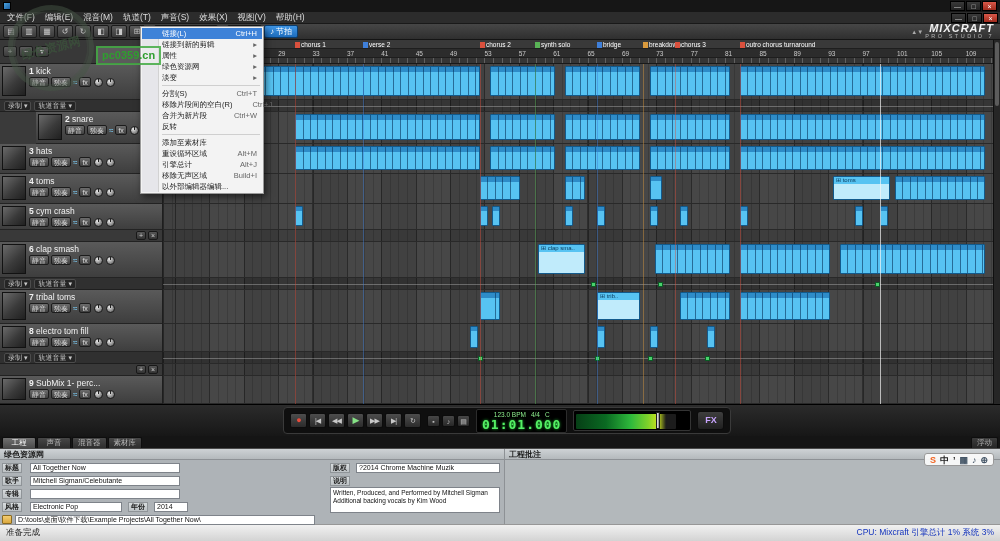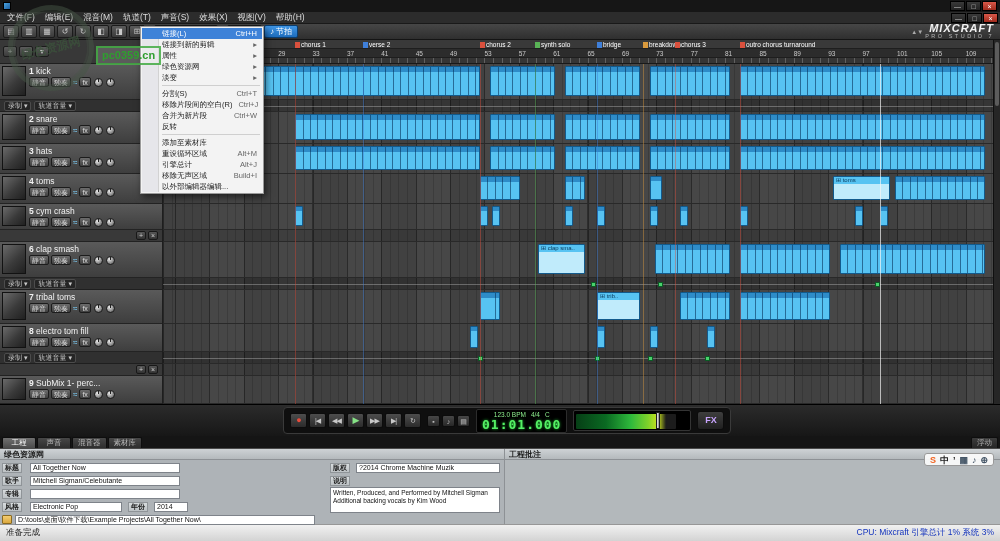--- a/index.html
+++ b/index.html
@@ -71,21 +71,21 @@
   .playhead{position:absolute;top:0;bottom:0;width:1px;background:#f5f5f5;opacity:.7;z-index:6}
   .scrollv{position:absolute;right:0;top:0;bottom:0;width:7px;background:#262626;border-left:1px solid #101010;z-index:7}
   .thumbv{position:absolute;left:1px;right:1px;top:2px;height:64px;background:#5c5c5c;border-radius:3px}
   
   .context-menu{position:absolute;left:140px;top:-14px;width:124px;background:#f3f3f3;border:1px solid #9a9a9a;box-shadow:2px 3px 7px rgba(0,0,0,.55);z-index:50;padding:1px 1px}
   .context-menu::before{content:"";position:absolute;left:1px;top:1px;bottom:1px;width:16px;background:#e6e6ea;border-right:1px solid #d2d2d2}
   .cm-item{display:flex;justify-content:space-between;align-items:center;height:11px;padding:0 5px 0 20px;font-size:7.5px;color:#222;position:relative;z-index:1}
   .cm-item.hl{background:#3e82d8;color:#fff}
   .cm-item.hl .cm-short{color:#fff}
   .cm-label{white-space:nowrap}
-  .cm-short{color:#666;margin-left:6px;white-space:nowrap}
+  .cm-short{color:#666;margin-left:20px;white-space:nowrap}
   .cm-sep{height:1px;background:#cfcfcf;margin:2px 2px 2px 20px;position:relative;z-index:1}
   
   .transport{height:32px;background:linear-gradient(#2b2b2b,#171717);border-top:1px solid #000;position:relative}
   .console{position:absolute;left:283px;top:2px;height:27px;display:flex;align-items:center;gap:3px;background:#0f0f0f;border:1px solid #3a3a3a;border-radius:4px;padding:0 6px}
   .tp-btn{width:17px;height:15px;background:linear-gradient(#4d4d4d,#2b2b2b);border:1px solid #0c0c0c;border-radius:2px;color:#c9c9c9;font-size:7px;line-height:13px;text-align:center;letter-spacing:-1px;flex:none}
   .tp-btn.rec{color:#e74c3c;font-size:9px}
   .tp-btn.play{color:#86e286;font-size:9px}
   .tp-mini{width:13px;height:12px;background:linear-gradient(#474747,#282828);border:1px solid #0c0c0c;border-radius:2px;color:#bbb;font-size:7px;line-height:11px;text-align:center;flex:none}
   .lcd{background:#000;border:1px solid #2c2c2c;border-radius:2px;padding:1px 5px;text-align:center;margin-left:3px}
   .lcd-top{font-size:6.5px;color:#8ef08e;display:flex;gap:5px;justify-content:center;white-space:nowrap}
@@ -195,21 +195,21 @@
               <span class="tbtn">fx</span>
               <span class="knob"></span>
               <span class="knob"></span>
             </div>
           </div>
         </div>
         <div class="lane-hdr" style="height: 12px;">
           <span class="pill">录制 ▾</span>
           <span class="pill">轨道音量 ▾</span>
         </div>
-        <div class="trk" style="height: 32px;">
+        <div class="trk" style="height: 32px; margin-left: 36px;">
           <div class="thumb"></div>
           <div class="tmain">
             <div class="tname"><b>2</b> snare</div>
             <div class="tctrl">
               <span class="tbtn">静音</span>
               <span class="tbtn">独奏</span>
               <span class="twave">≈</span>
               <span class="tbtn">fx</span>
               <span class="knob"></span>
               <span class="knob"></span>

